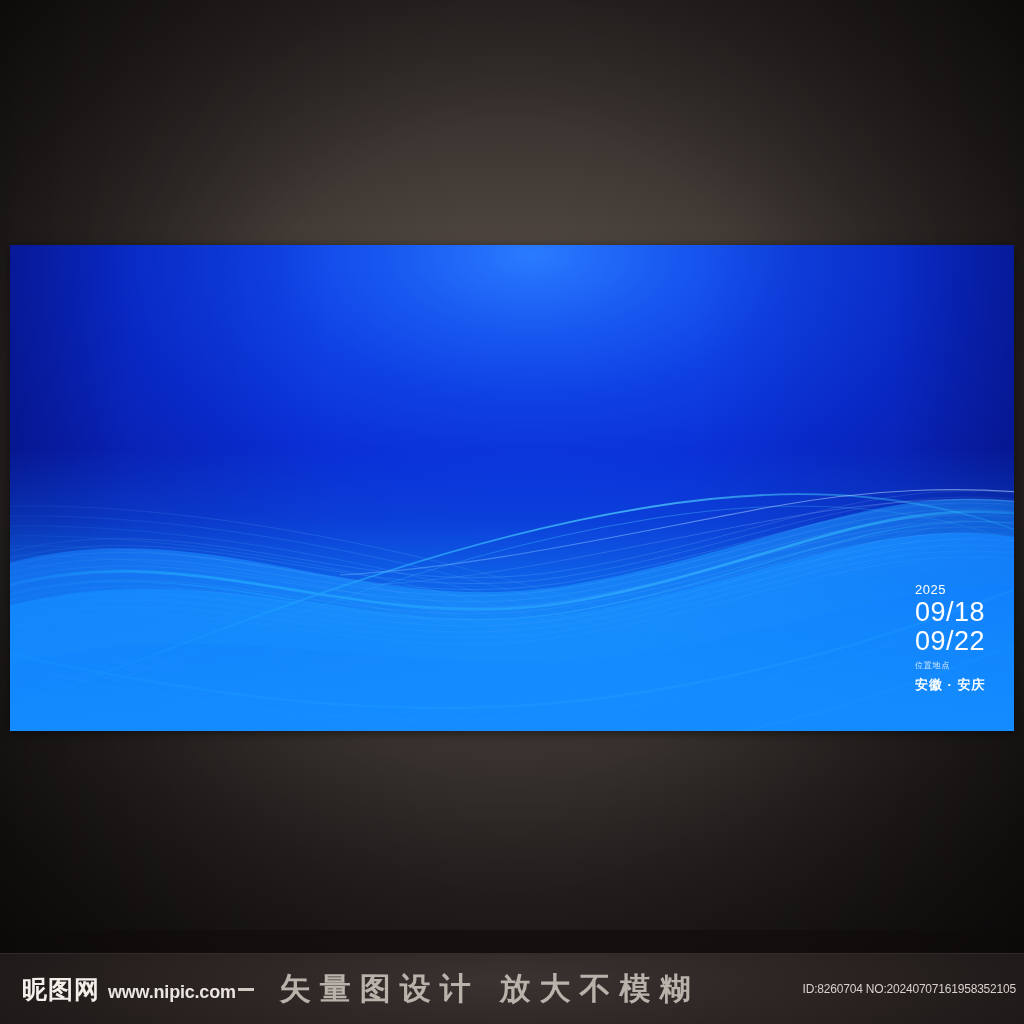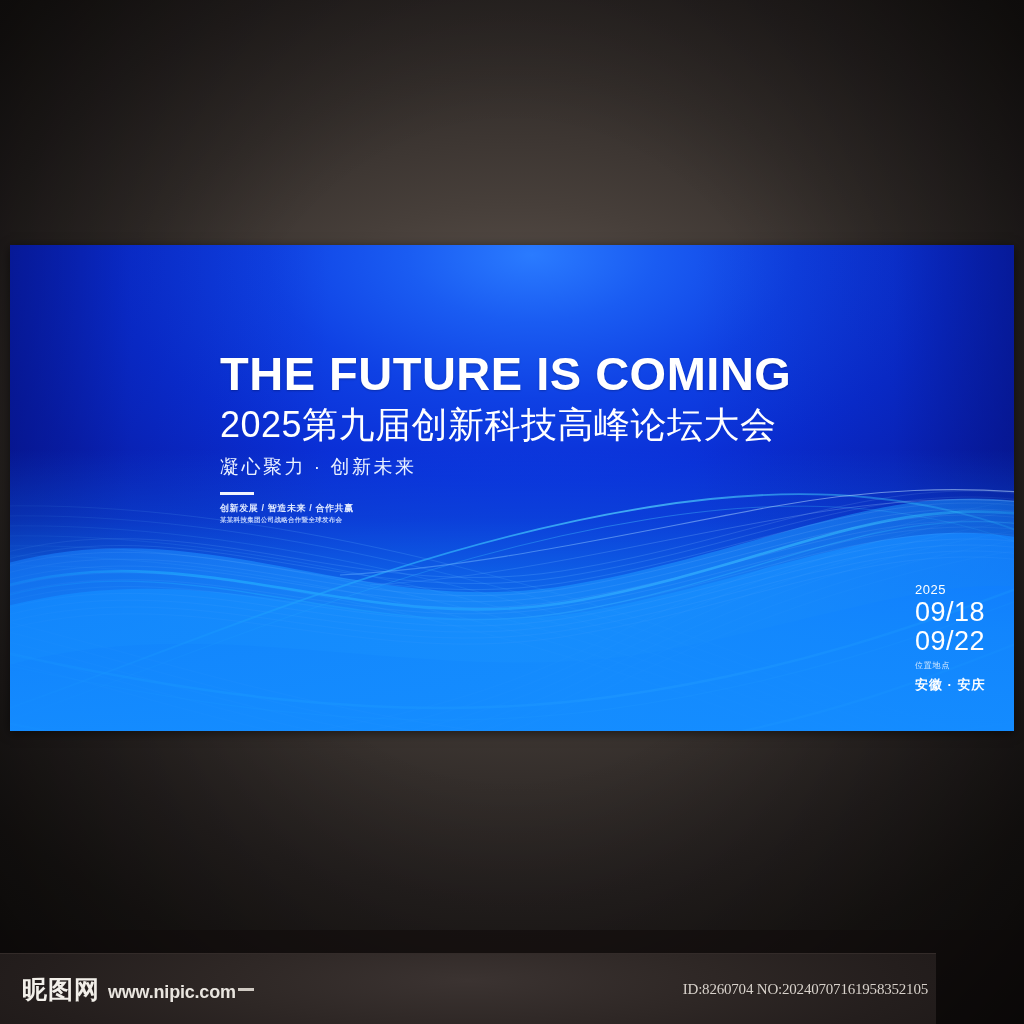--- a/index.html
+++ b/index.html
@@ -201,21 +201,21 @@
     letter-spacing: 1px;
     line-height: 1;
     white-space: nowrap;
   }
 
   
   #watermark-bar {
     position: absolute;
     left: 0;
     bottom: 0;
-    width: 936px;
+    width: 1024px;
     height: 70px;
     background:
       radial-gradient(ellipse 620px 120px at 50% 38%,
         #3b3331 0%,
         #2e2725 40%,
         #241e1d 70%,
         #1c1716 100%);
     border-top: 1px solid #332b29;
     display: flex;
     align-items: center;
@@ -253,26 +253,26 @@
     font-size: 31px;
     font-weight: 700;
     color: #b9b2ab;
     letter-spacing: 9px;
     white-space: nowrap;
     font-family: "DejaVu Sans", "Liberation Sans", sans-serif;
   }
   #wm-id {
     margin-left: auto;
     margin-right: 8px;
-    font-size: 15px;
+    font-size: 12px;
     font-weight: 400;
     color: #d8d2cb;
     letter-spacing: -.2px;
     white-space: nowrap;
-    font-family: Liberation Serif, serif;
+    font-family: Liberation Sans, sans-serif;
   }
 </style>
 </head>
 <body>
 
 <div id="stage">
 
   <div id="stage-glow"></div>
   <div id="stage-vignette"></div>
 
@@ -379,41 +379,34 @@
         <path d="M -20 470 C 180 400 400 300 640 262 C 800 236 930 250 1044 300" fill="none" stroke="url(#gLine)" stroke-width="1.8" opacity="0.75"></path>
         <path d="M -20 482 C 180 412 400 312 640 274 C 800 248 930 262 1044 312" fill="none" stroke="url(#gLine)" stroke-width="0.9" opacity="0.45"></path>
 
         <path d="M 330 330 C 470 322 600 292 760 262 C 860 244 950 240 1044 250" fill="none" stroke="#dff3ff" stroke-width="1.1" opacity="0.55"></path>
         <path d="M 360 340 C 500 332 620 300 780 272 C 880 254 960 250 1044 260" fill="none" stroke="#cfeaff" stroke-width="0.8" opacity="0.35"></path>
       </g>
     </svg>
 
     <div class="layer" id="poster-lower"></div>
 
-    <div id="text-block">
-      <div id="headline">THE FUTURE IS COMING</div>
-      <div id="subtitle">2025第九届创新科技高峰论坛大会</div>
-      <div id="tagline">凝心聚力 · 创新未来</div>
-      <div id="rule"></div>
-      <div id="kicker">创新发展 / 智造未来 / 合作共赢</div>
-      <div id="kicker-sub">某某科技集团公司战略合作暨全球发布会</div>
-    </div>
 
     <div id="date-block">
       <div id="date-year">2025</div>
       <div class="date-line">09/18</div>
       <div class="date-line">09/22</div>
       <div id="place-label">位置地点</div>
       <div id="place-value">安徽 · 安庆</div>
     </div>
 
   </div>
 
   <div id="watermark-bar">
     <div id="wm-logo">
       <span id="wm-logo-cn">昵图网</span>
       <span id="wm-logo-url">www.nipic.com</span>
     </div>
     <div id="wm-dash"></div>
+    <div id="wm-slogan">矢量图设计 放大不模糊</div>
     <div id="wm-id">ID:8260704 NO:20240707161958352105</div>
   </div>
 
 </div>
 
 </body></html>

